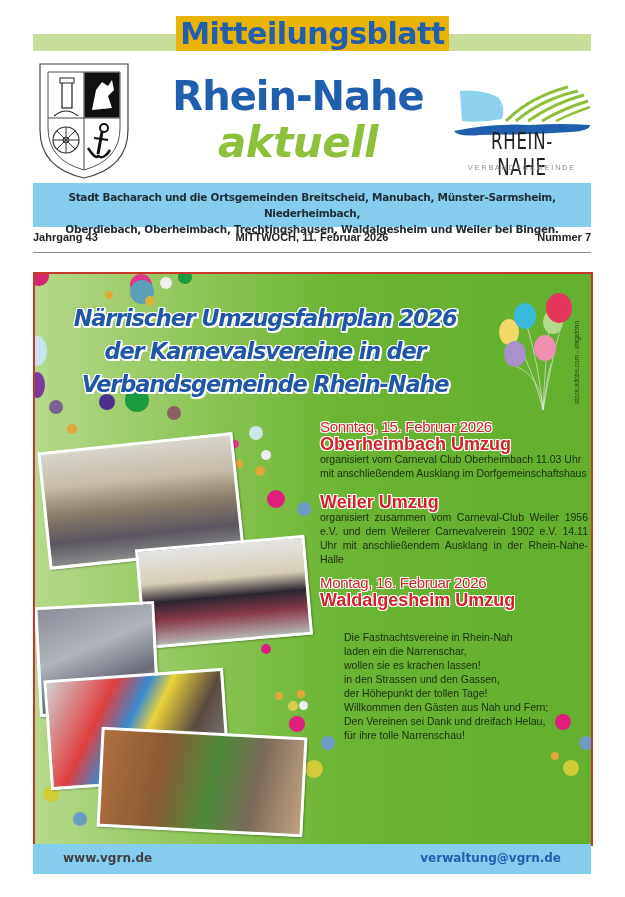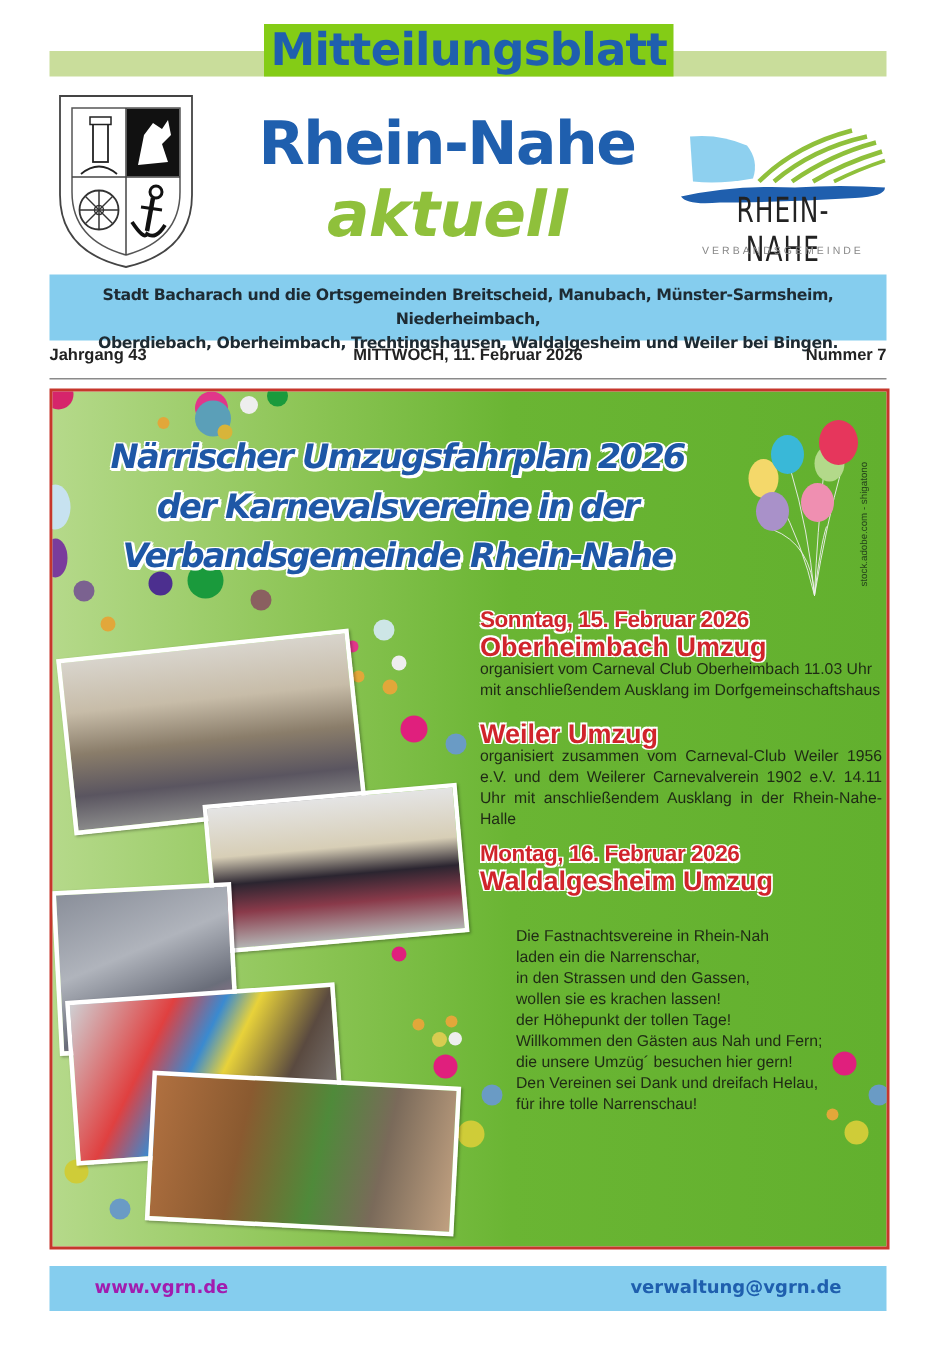--- a/index.html
+++ b/index.html
@@ -3,21 +3,21 @@
 <meta charset="utf-8">
 <style>
   * { box-sizing: border-box; margin: 0; padding: 0; }
   html, body { width: 625px; height: 897px; background: #ffffff; overflow: hidden; }
   body { position: relative; font-family: "Liberation Sans", sans-serif; color: #1a1a1a; }
 
   
   .green-bar { position: absolute; left: 33px; top: 34px; width: 558px; height: 17px; background: #c9dd9b; }
   .title-top { position: absolute; left: 0; width: 625px; top: 16px; text-align: center;
     font-family: "DejaVu Sans", sans-serif; font-weight: bold; font-size: 30px; color: #1f5fae; letter-spacing: -0.5px; }
-  .title-top span { background: #84cc16; padding: 0 4px; }
+  .title-top span { background: #eab308; padding: 0 4px; }
   .title-main { position: absolute; left: 148px; top: 73px; width: 300px; text-align: center;
     font-family: "DejaVu Sans", sans-serif; font-weight: bold; font-size: 40px; color: #1f5fae; letter-spacing: -1px; }
   .title-sub { position: absolute; left: 148px; top: 118px; width: 300px; text-align: center;
     font-family: "DejaVu Sans", sans-serif; font-weight: bold; font-style: italic; font-size: 42px; color: #8fc03b; letter-spacing: -0.5px; }
 
   .crest { position: absolute; left: 36px; top: 60px; width: 96px; height: 120px; }
 
   .vg-logo { position: absolute; left: 450px; top: 60px; width: 145px; height: 120px; }
   .vg-name { position: absolute; left: 452px; top: 128px; width: 140px; text-align: center;
     font-family: "DejaVu Sans", sans-serif; font-size: 23px; color: #222; letter-spacing: 1px; transform: scaleX(0.72); transform-origin: center; font-weight: normal; }
@@ -27,49 +27,49 @@
   .towns-bar { position: absolute; left: 33px; top: 183px; width: 558px; height: 44px; background: #85cdee;
     text-align: center; font-family: "DejaVu Sans", sans-serif; font-weight: bold; font-size: 10.5px; line-height: 16px; color: #1e2b33; padding-top: 6px; letter-spacing: -0.3px; }
 
   .issue-line { position: absolute; left: 33px; top: 231px; width: 558px; height: 16px; font-size: 11px; font-weight: bold; color: #222; }
   .issue-line .l { position: absolute; left: 0; top: 0; }
   .issue-line .c { position: absolute; left: 0; width: 558px; text-align: center; top: 0; }
   .issue-line .r { position: absolute; right: 0; top: 0; }
   .rule { position: absolute; left: 33px; top: 252px; width: 558px; height: 1px; background: #8a8a8a; }
 
   
-  .flyer { position: absolute; left: 33px; top: 259px; width: 560px; height: 574px;
+  .flyer { position: absolute; left: 33px; top: 272px; width: 560px; height: 574px;
     border: 2px solid #c6372c; background: linear-gradient(90deg, #b5d98a 0%, #8dc556 30%, #6ab533 55%, #62b02e 100%); overflow: hidden; }
   .dot { position: absolute; border-radius: 50%; }
 
   .headline { position: absolute; left: 20px; top: 28px; width: 420px; text-align: center;
     font-family: "DejaVu Sans", sans-serif; font-weight: bold; font-style: italic; font-size: 22.5px; line-height: 33px;
     color: #1e57a6; letter-spacing: -1.2px;
     text-shadow: 1px 1px 0 #fff, -1px -1px 0 #fff, 1px -1px 0 #fff, -1px 1px 0 #fff, 2px 2px 0 #fff, 0 2px 0 #fff, 2px 0 0 #fff; }
 
   .balloons { position: absolute; left: 460px; top: 12px; width: 80px; height: 130px; }
   .credit { position: absolute; left: 538px; top: 10px; width: 14px; height: 120px;
     writing-mode: vertical-rl; transform: rotate(180deg); font-size: 6.5px; color: #23401a; }
 
   .content { position: absolute; left: 285px; top: 144px; width: 268px; }
-  .date-head { font-weight: bold; font-size: 15px; color: #d0242b; line-height: 18px; letter-spacing: -0.3px;
+  .date-head { font-weight: normal; font-size: 15px; color: #d0242b; line-height: 18px; letter-spacing: -0.3px;
     text-shadow: 1px 1px 0 #fff, -1px -1px 0 #fff, 1px -1px 0 #fff, -1px 1px 0 #fff; }
   .ev-title { font-weight: bold; font-size: 18px; color: #d0242b; line-height: 16px;
     text-shadow: 1px 1px 0 #fff, -1px -1px 0 #fff, 1px -1px 0 #fff, -1px 1px 0 #fff; }
   .ev-body { font-size: 10.5px; line-height: 14px; color: #1f2a15; text-align: justify; }
   .ev-body.tight { letter-spacing: -0.4px; }
   .gap { height: 14px; }
   .poem { margin-top: 10px; font-size: 10.5px; line-height: 14px; color: #1f2a15; }
   .poem div { white-space: nowrap; margin-left: 24px; }
 
   .photo { position: absolute; border: 3px solid #fff; box-shadow: 1px 1px 2px rgba(0,0,0,0.3); overflow: hidden; }
 
   
   .footer { position: absolute; left: 33px; top: 844px; width: 558px; height: 30px; background: #85cdee; }
-  .footer .web { position: absolute; left: 30px; top: 7px; font-family: "DejaVu Sans", sans-serif; font-size: 12px; font-weight: bold; color: #a21caf; }
+  .footer .web { position: absolute; left: 30px; top: 7px; font-family: "DejaVu Sans", sans-serif; font-size: 12px; font-weight: bold; color: #404040; }
   .footer .mail { position: absolute; right: 30px; top: 7px; font-family: "DejaVu Sans", sans-serif; font-size: 12px; font-weight: bold; color: #1f5fae; }
 </style>
 </head>
 <body>
 
 <div class="green-bar"></div>
 <div class="title-top"><span>Mitteilungsblatt</span></div>
 <div class="title-main">Rhein-Nahe</div>
 <div class="title-sub">aktuell</div>
 
@@ -196,25 +196,24 @@
     <div class="ev-body" style="text-align:left">organisiert vom Carneval Club Oberheimbach 11.03 Uhr mit anschließendem Ausklang im Dorfgemeinschaftshaus</div>
     <div class="gap"></div>
     <div class="ev-title">Weiler Umzug</div>
     <div class="ev-body">organisiert zusammen vom Carneval-Club Weiler 1956 e.V. und dem Weilerer Carnevalverein 1902 e.V. 14.11 Uhr mit anschließendem Ausklang in der Rhein-Nahe-Halle</div>
     <div class="gap" style="height:8px"></div>
     <div class="date-head">Montag, 16. Februar 2026</div>
     <div class="ev-title">Waldalgesheim Umzug</div>
     <div class="poem" style="margin-top:22px">
       <div>Die Fastnachtsvereine in Rhein-Nah</div>
       <div>laden ein die Narrenschar,</div>
+      <div>wollen sie es krachen lassen!</div>
       <div>in den Strassen und den Gassen,</div>
-      <div>wollen sie es krachen lassen!</div>
       <div>der Höhepunkt der tollen Tage!</div>
       <div>Willkommen den Gästen aus Nah und Fern;</div>
-      <div>die unsere Umzüg´ besuchen hier gern!</div>
       <div>Den Vereinen sei Dank und dreifach Helau,</div>
       <div>für ihre tolle Narrenschau!</div>
     </div>
   </div>
 </div>
 
 <div class="footer">
   <span class="web">www.vgrn.de</span>
   <span class="mail">verwaltung@vgrn.de</span>
 </div>

